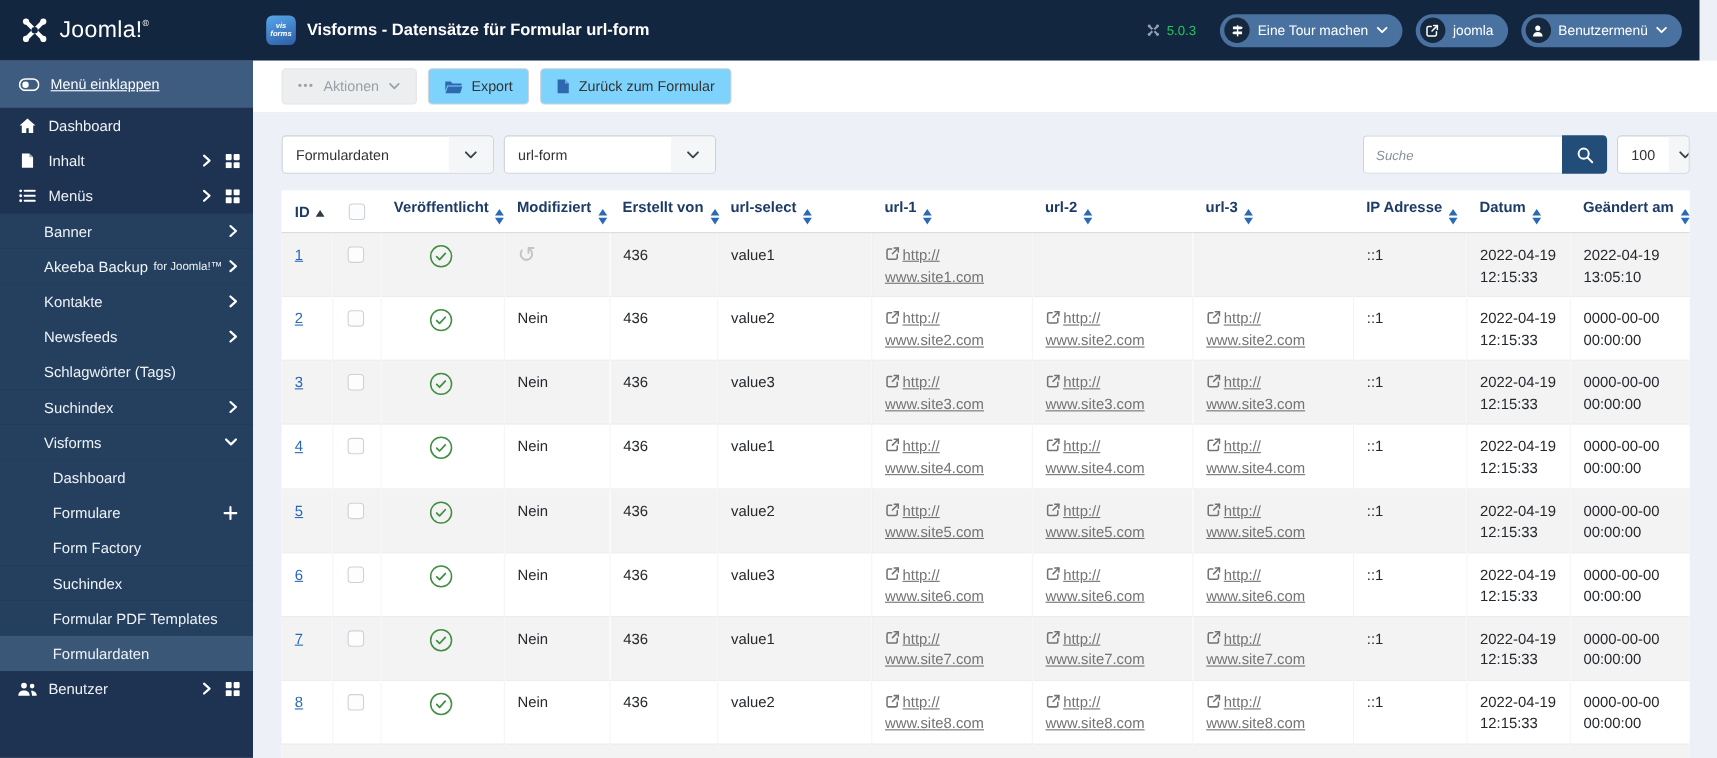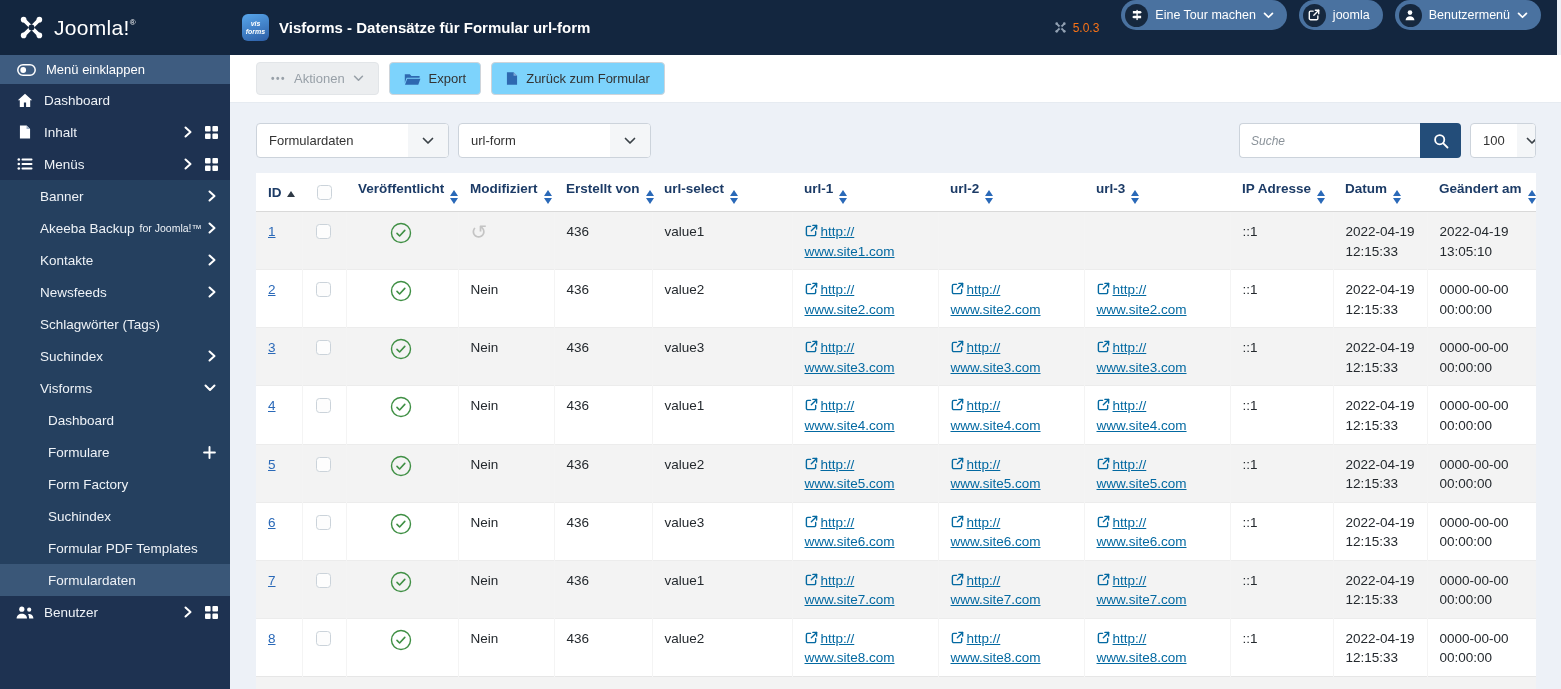--- a/index.html
+++ b/index.html
@@ -1,39 +1,39 @@
 <!DOCTYPE html>
 <html><head>
 <meta charset="utf-8">
 <style>
   html,body{margin:0;padding:0;width:1561px;height:689px;overflow:hidden;
     font-family:"Liberation Sans",sans-serif;background:#edf1f7;position:relative;}
   *{box-sizing:border-box;}
 
   
-  .topbar{position:absolute;top:0;left:0;right:4px;height:55px;background:#13263f;
-    display:flex;z-index:10;}
+  .topbar{position:absolute;top:0;left:0;right:16px;height:55px;background:#13263f;
+    display:flex;align-items:center;z-index:10;}
   .logo{flex:0 0 230px;display:flex;align-items:center;gap:9px;padding-left:18px;}
   .jword{color:#fff;font-size:21px;letter-spacing:.3px;}
   .jword sup{font-size:8px;vertical-align:10px;}
   .titlegroup{display:flex;align-items:center;gap:10px;padding-left:12px;min-width:0;}
   .visicon{width:27px;height:27px;border-radius:6px;background:linear-gradient(160deg,#58a7ec,#2c5da5);
     display:flex;flex-direction:column;align-items:center;justify-content:center;color:#fff;
     font-size:7px;font-weight:700;font-style:italic;line-height:1.1;flex:0 0 27px;}
   .pagetitle{font-size:15px;color:#fff;font-weight:700;margin:0;white-space:nowrap;}
-  .version{margin-left:auto;display:flex;gap:6px;align-items:center;color:#f97316;font-size:12px;white-space:nowrap;}
+  .version{margin-left:auto;display:flex;gap:6px;align-items:center;color:#22c55e;font-size:12px;white-space:nowrap;}
   .pills{display:flex;gap:12px;padding:0 16px 0 22px;}
   .pill{height:30px;border-radius:15px;background:#4a72a0;display:flex;align-items:center;gap:7px;
     padding:0 13px 0 4px;color:#fff;font-size:12.5px;cursor:pointer;white-space:nowrap;}
   .pcircle{width:23px;height:23px;border-radius:50%;background:#16283e;display:flex;align-items:center;justify-content:center;}
 
   
   .sidebar{position:absolute;top:55px;left:0;width:230px;bottom:0;background:#1e3251;overflow:hidden;}
-  .collapse-row{height:29px;background:#3e5c80;display:flex;align-items:center;gap:10px;
-    padding-left:17px;font-size:13px;color:#fff;cursor:pointer;}
+  .collapse-row{height:43px;background:#3e5c80;display:flex;align-items:center;gap:10px;
+    padding-left:17px;font-size:13px;color:#fff;cursor:pointer;text-decoration:underline;}
   .side-item{height:32px;display:flex;align-items:center;font-size:13.5px;color:#eef2f7;cursor:pointer;}
   .side-item.lvl1{padding:0 12px 0 16px;}
   .side-item.lvl2{background:#25405f;padding:0 14px 0 40px;}
   .side-item.lvl3{background:#25405f;padding:0 14px 0 48px;}
   .side-item.active{background:#3a5778;}
   .s-ic{width:18px;margin-right:10px;display:flex;justify-content:center;}
   .s-suffix{font-size:10.5px;margin-left:5px;}
   .s-right{margin-left:auto;display:flex;align-items:center;gap:13px;}
 
   
@@ -70,21 +70,21 @@
   .tablecard{background:#fff;margin-top:15px;}
   table{width:100%;border-collapse:collapse;table-layout:fixed;font-size:13.5px;color:#24292e;}
   th{text-align:left;font-weight:700;color:#1c3b66;padding:8px 6px 7px 12px;white-space:nowrap;
     border-bottom:1px solid #d9d9d9;cursor:pointer;}
   td{padding:10px 8px 8px 12px;vertical-align:top;border-top:1px solid #ececec;
     border-left:1px solid rgba(0,0,0,.045);line-height:1.45;overflow:hidden;}
   td:first-child{border-left:none;}
   tbody tr:nth-child(odd){background:#f3f3f3;}
   td.center,th.center{text-align:center;padding-left:6px;}
   .id-link{color:#2a69b8;text-decoration:underline;cursor:pointer;}
-  .url-link{color:#0369a1;text-decoration:underline;cursor:pointer;word-break:break-word;}
+  .url-link{color:#737373;text-decoration:underline;cursor:pointer;word-break:break-word;}
   .url-link svg{vertical-align:-1px;margin-right:3px;}
   .undo-ic{font-size:20px;color:#c4c4c4;line-height:1;display:inline-block;}
   input[type=checkbox]{appearance:none;-webkit-appearance:none;width:15px;height:15px;margin:2px 0 0 0;
     border:1px solid #cbd3da;border-radius:3.5px;background:#fdfdfd;cursor:pointer;}
   .sort-both{display:inline-flex;flex-direction:column;margin-left:6px;vertical-align:-3px;}
   .tri{width:0;height:0;border-left:4.5px solid transparent;border-right:4.5px solid transparent;display:block;}
   .tri.up{border-bottom:6px solid #2a69b8;}
   .tri.down{border-top:6px solid #2a69b8;margin-top:2px;}
   .tri.dark{border-bottom-color:#2f3a46;display:inline-block;margin-left:5px;}
   tr.partial td{padding:0;height:16px;border-top:1px solid #e6e6e6;}

